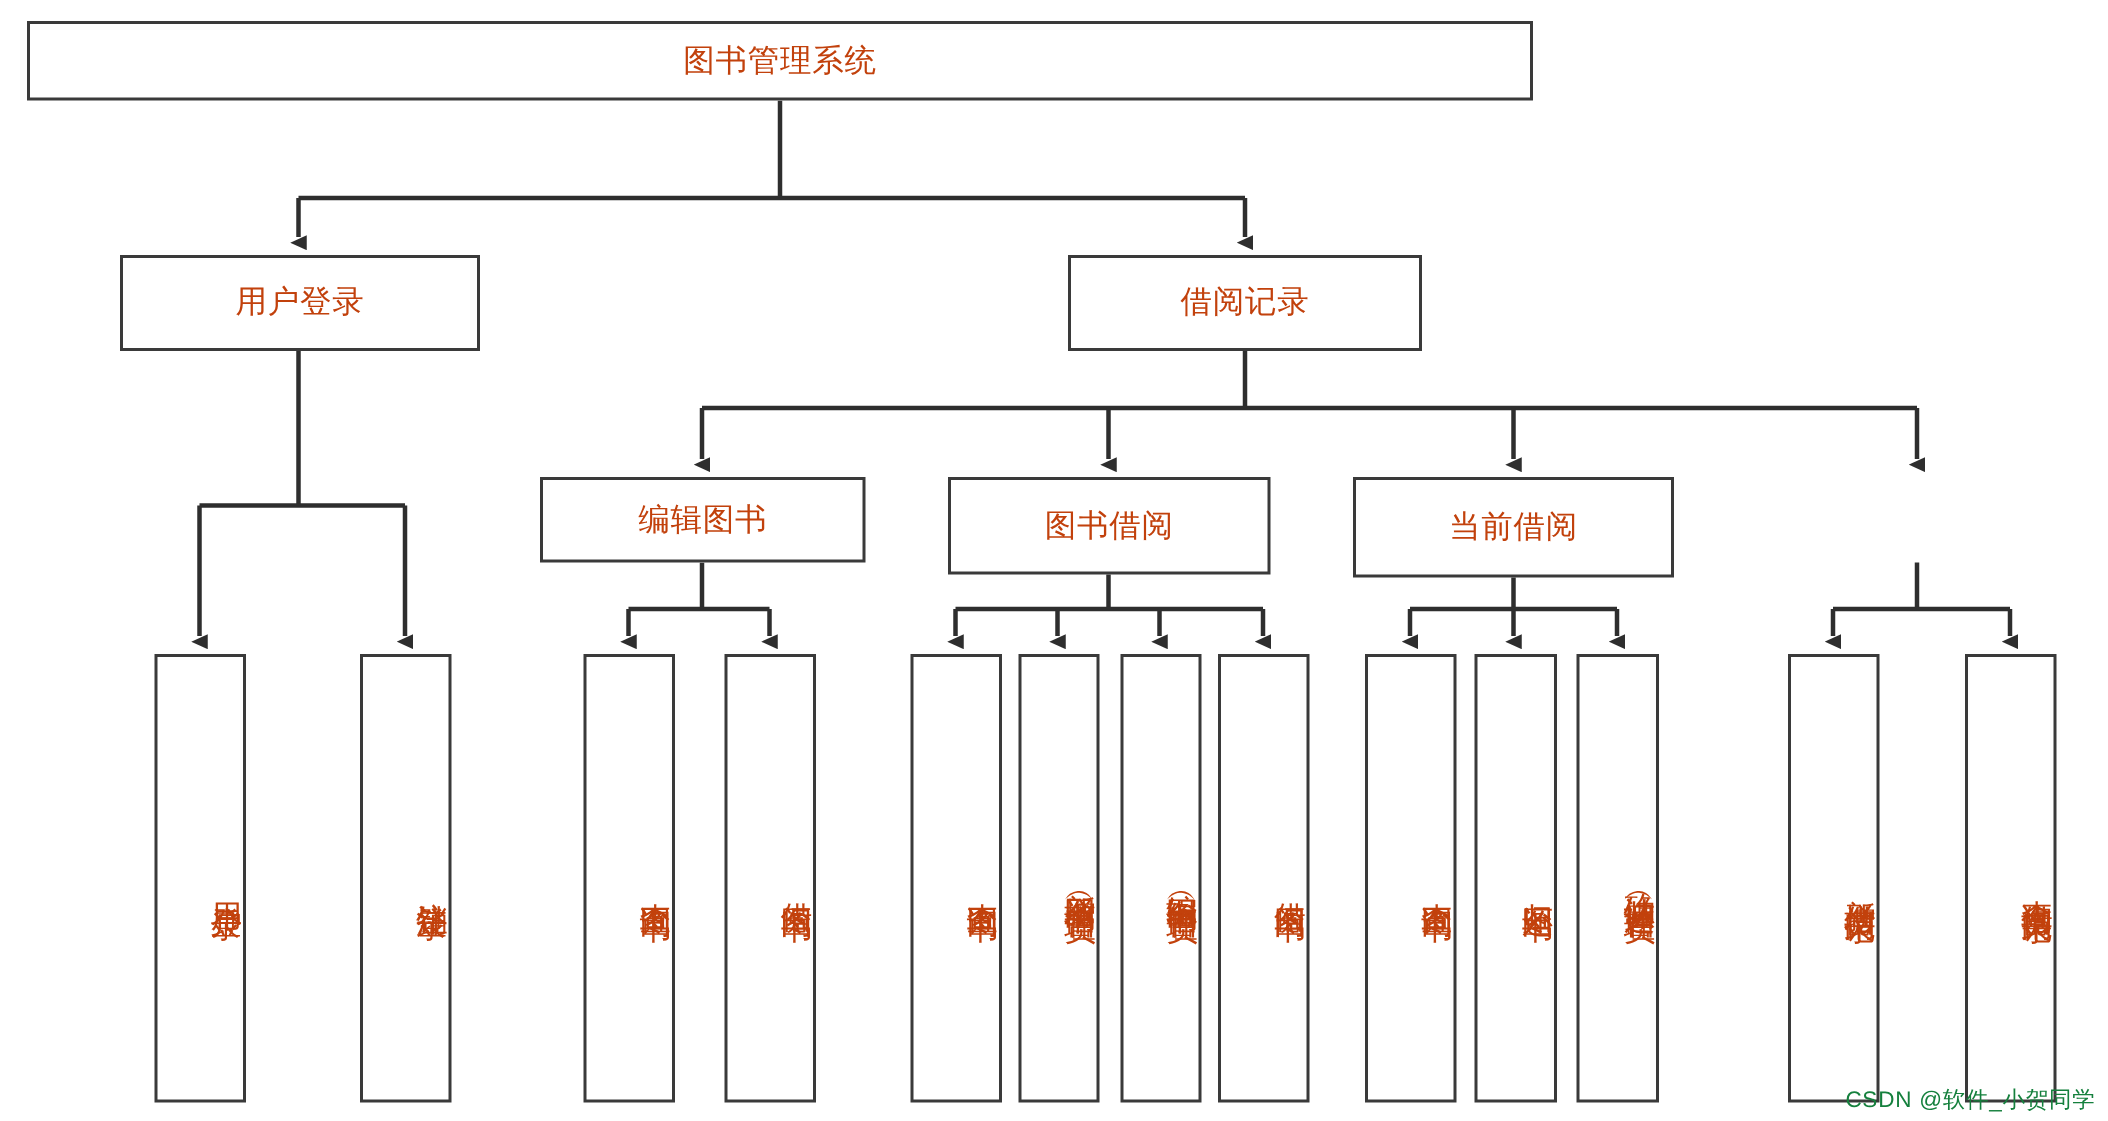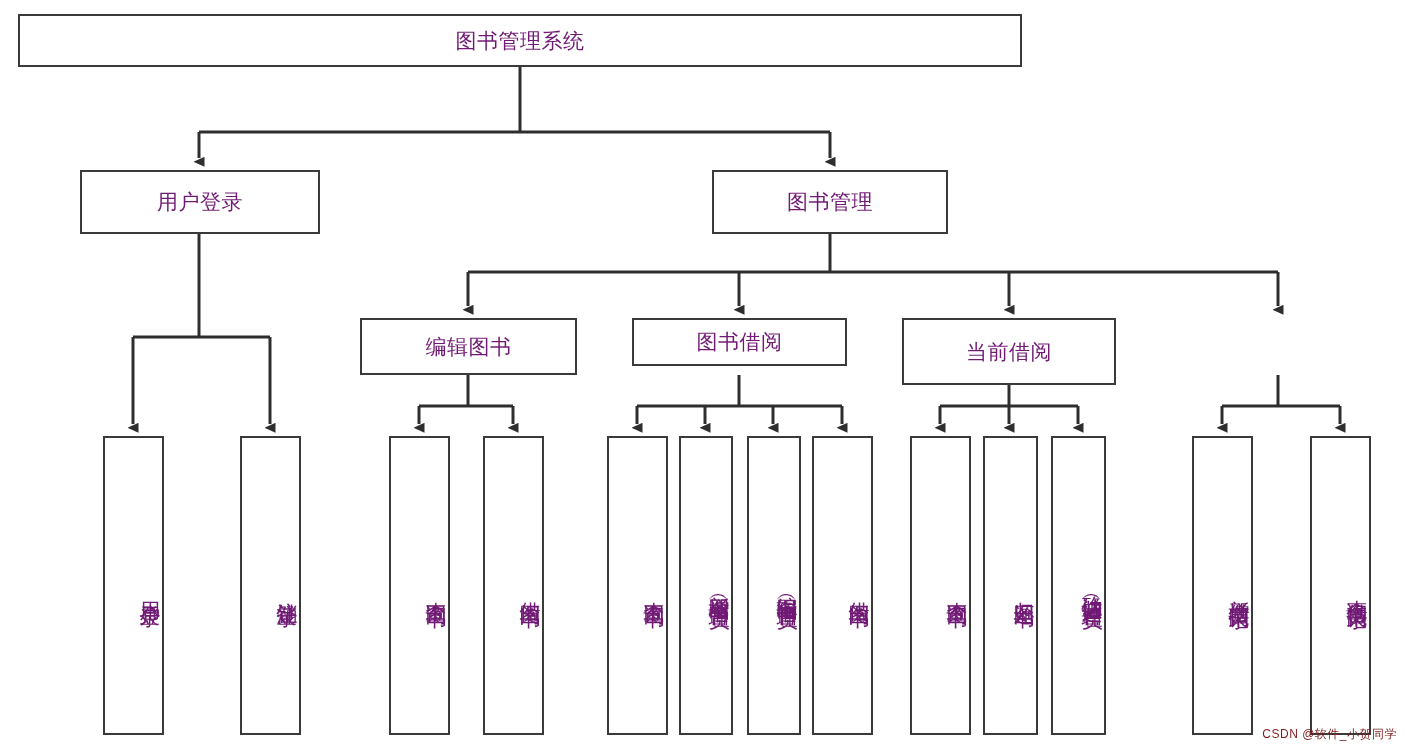--- a/index.html
+++ b/index.html
@@ -27,21 +27,21 @@
     pointer-events: none;
   }
   .node {
     position: absolute;
     box-sizing: border-box;
     background: #ffffff;
     border: 2px solid #3a3a3a;
     display: flex;
     align-items: center;
     justify-content: center;
-    color: #701a75;
+    color: #c2410c;
     line-height: 1.12;
   }
   .node.h {
     
     font-size: 21px;
     letter-spacing: 0.5px;
   }
   .node.v {
     
     writing-mode: vertical-rl;
@@ -56,22 +56,22 @@
     padding-top: 4px;
   }
   .node .txt {
     display: block;
     white-space: nowrap;
   }
   #watermark {
     position: absolute;
     right: 8px;
     bottom: 4px;
-    font-size: 12px;
-    color: #7f1d1d;
+    font-size: 15px;
+    color: #15803d;
     letter-spacing: 0.5px;
     white-space: nowrap;
     user-select: none;
   }
 </style>
 </head>
 <body>
 
 <div id="canvas">
 
@@ -128,27 +128,27 @@
   </svg>
 
   <div class="node h" style="left:18px; top:14px; width:1004px; height:53px;">
     <span class="txt">图书管理系统</span>
   </div>
 
   <div class="node h" style="left:80px; top:170px; width:240px; height:64px;">
     <span class="txt">用户登录</span>
   </div>
   <div class="node h" style="left:712px; top:170px; width:236px; height:64px;">
-    <span class="txt">图书管理</span>
+    <span class="txt">借阅记录</span>
   </div>
 
   <div class="node h" style="left:360px; top:318px; width:217px; height:57px;">
     <span class="txt">编辑图书</span>
   </div>
-  <div class="node h" style="left:632px; top:318px; width:215px; height:48px;">
+  <div class="node h" style="left:632px; top:318px; width:215px; height:65px;">
     <span class="txt">图书借阅</span>
   </div>
   <div class="node h" style="left:902px; top:318px; width:214px; height:67px;">
     <span class="txt">当前借阅</span>
   </div>
 
   <div class="node v" style="left:103px; top:436px; width:61px; height:299px;">
     <span class="txt">用户登录</span>
   </div>
   <div class="node v" style="left:240px; top:436px; width:61px; height:299px;">

